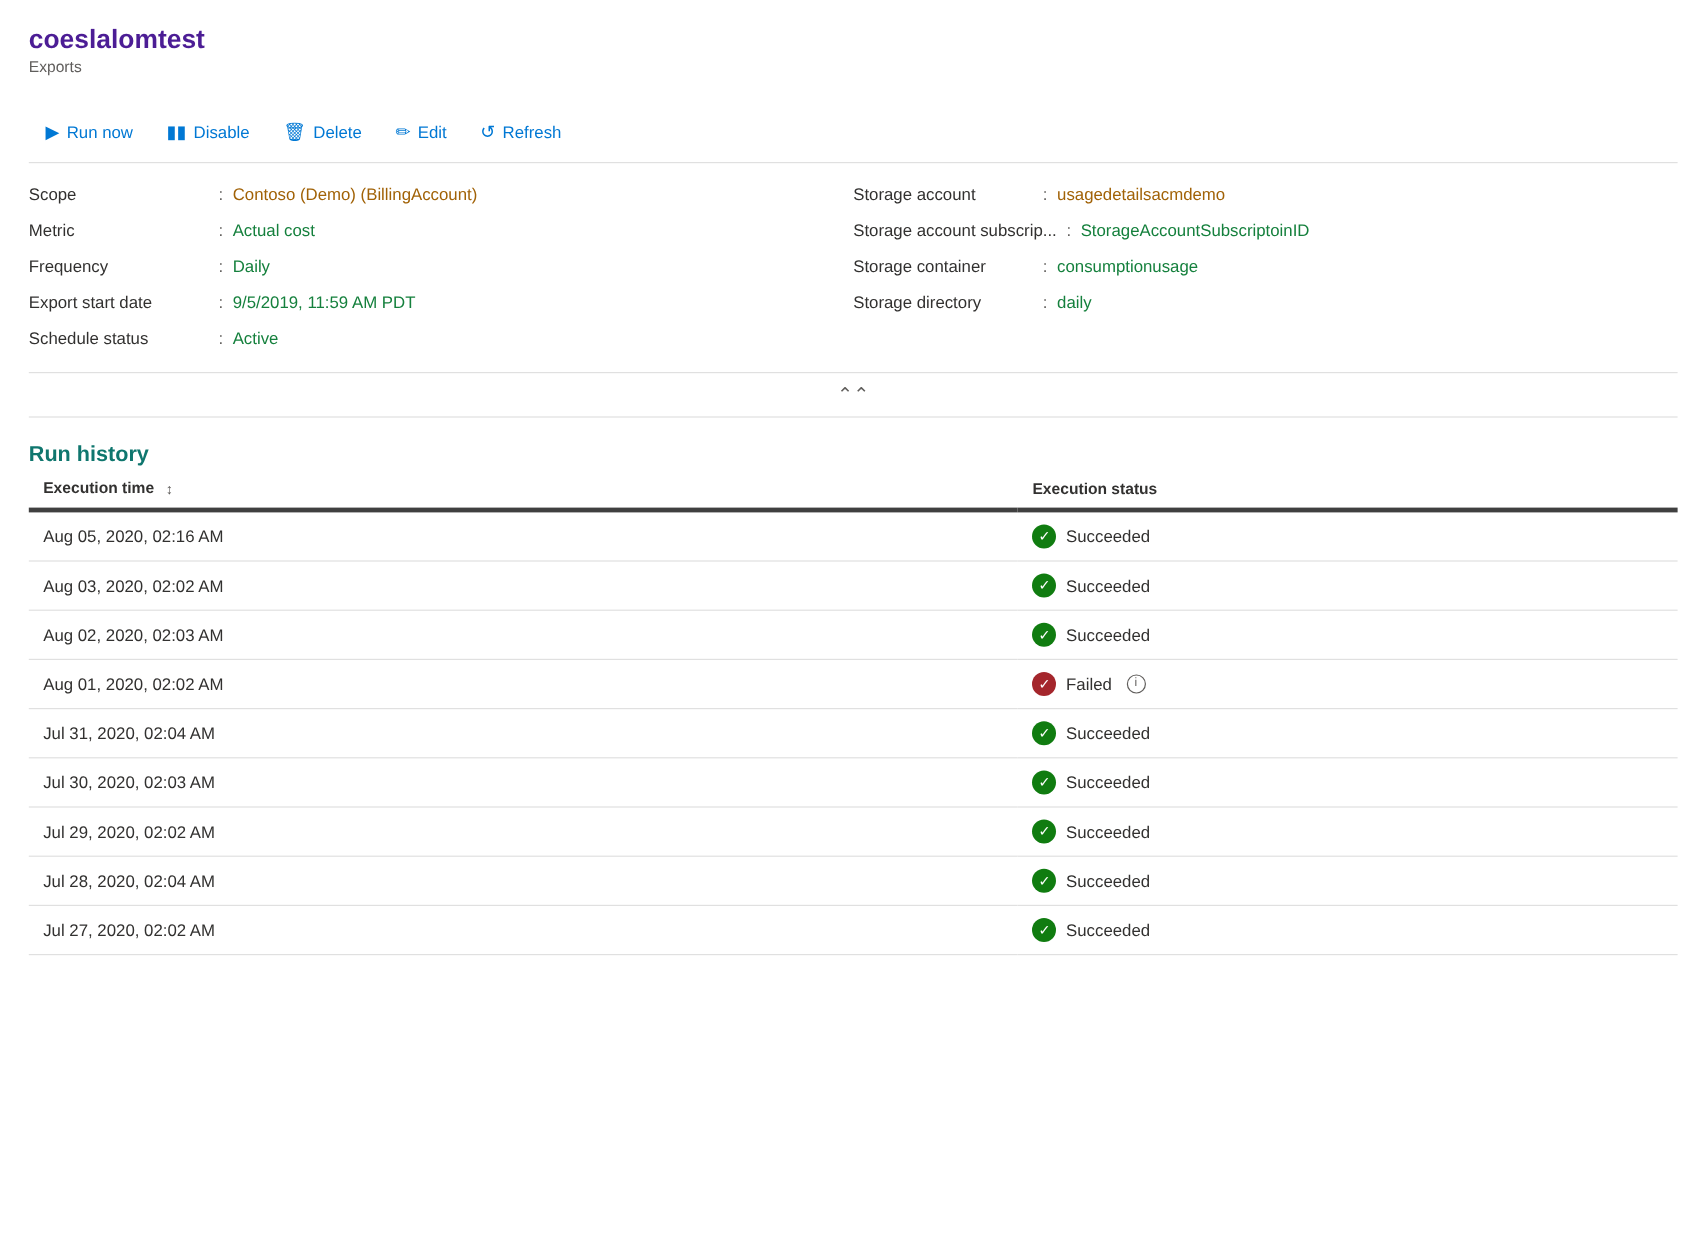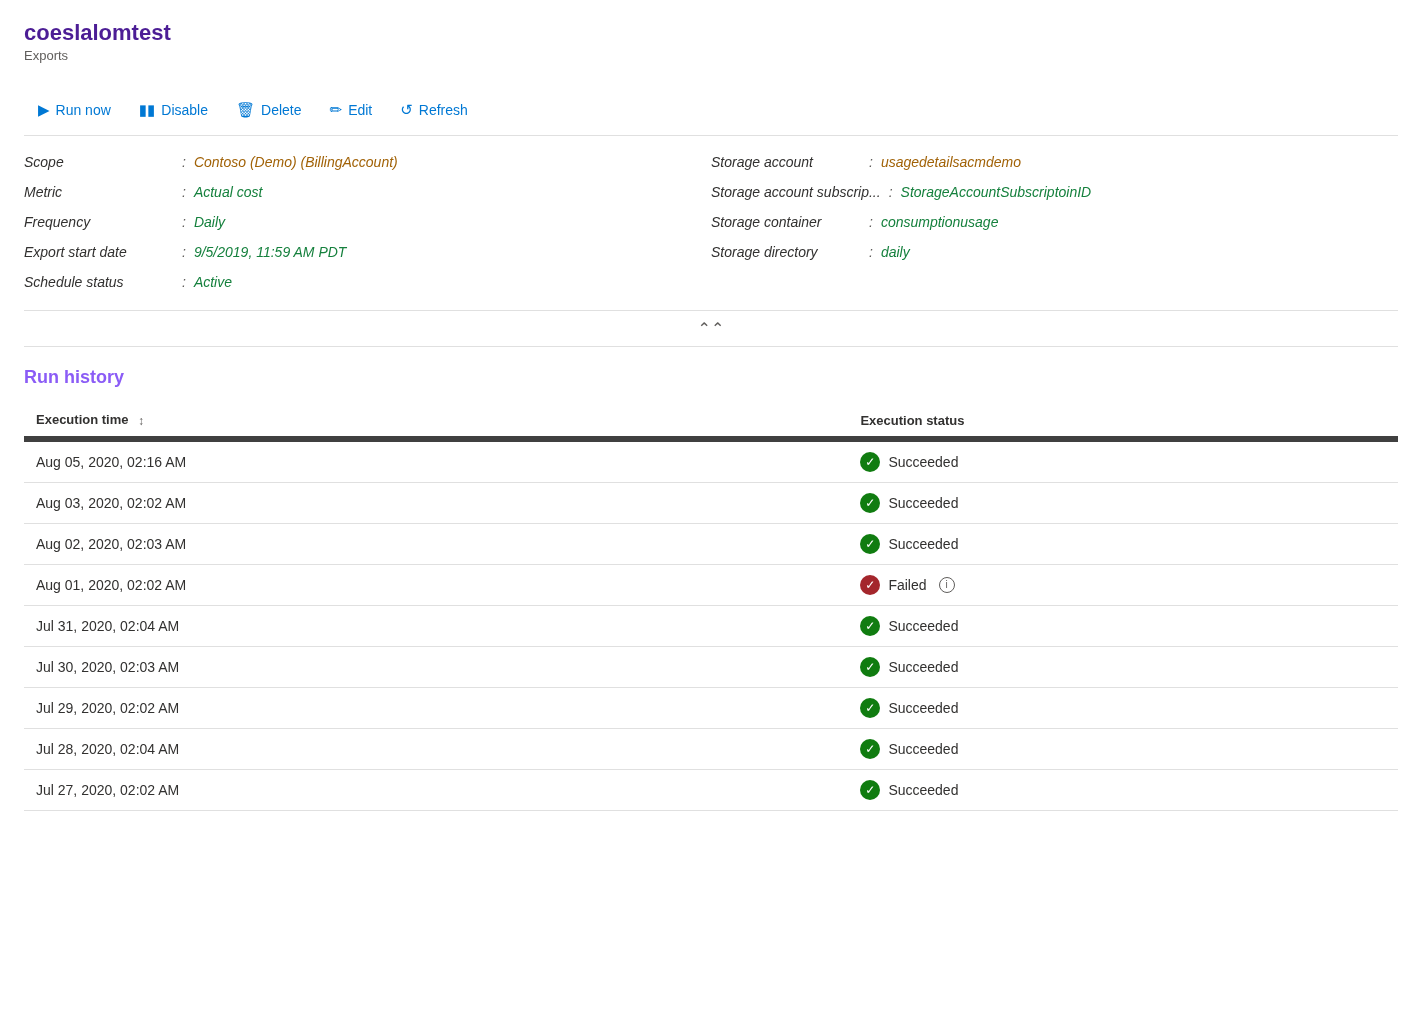--- a/index.html
+++ b/index.html
@@ -60,21 +60,20 @@
       gap: 0;
       margin-bottom: 0;
       border-bottom: 1px solid #e0e0e0;
       padding-bottom: 14px;
     }
 
     .details-column {
       display: flex;
       flex-direction: column;
       gap: 8px;
-      font-style: italic;
     }
 
     .detail-row {
       display: flex;
       align-items: baseline;
       gap: 0;
       min-height: 22px;
     }
 
     .detail-label {
@@ -113,35 +112,35 @@
     }
 
     .collapse-icon {
       font-size: 16px;
       color: #605e5c;
     }
 
     .run-history-title {
       font-size: 18px;
       font-weight: 600;
-      margin-bottom: 16px;
-      color: #8b5cf6;
+      margin-bottom: 2px;
+      color: #0f766e;
     }
 
     .run-history-table {
       width: 100%;
       border-collapse: collapse;
     }
 
     .run-history-table thead tr th {
       font-size: 13px;
       font-weight: 600;
       color: #323130;
       padding: 8px 12px 8px 12px;
-      border-bottom: 6px solid #404040;
+      border-bottom: 4px solid #404040;
       text-align: left;
       white-space: nowrap;
     }
 
     .th-execution-time {
       width: 60%;
     }
 
     .sort-icon {
       display: inline-flex;

